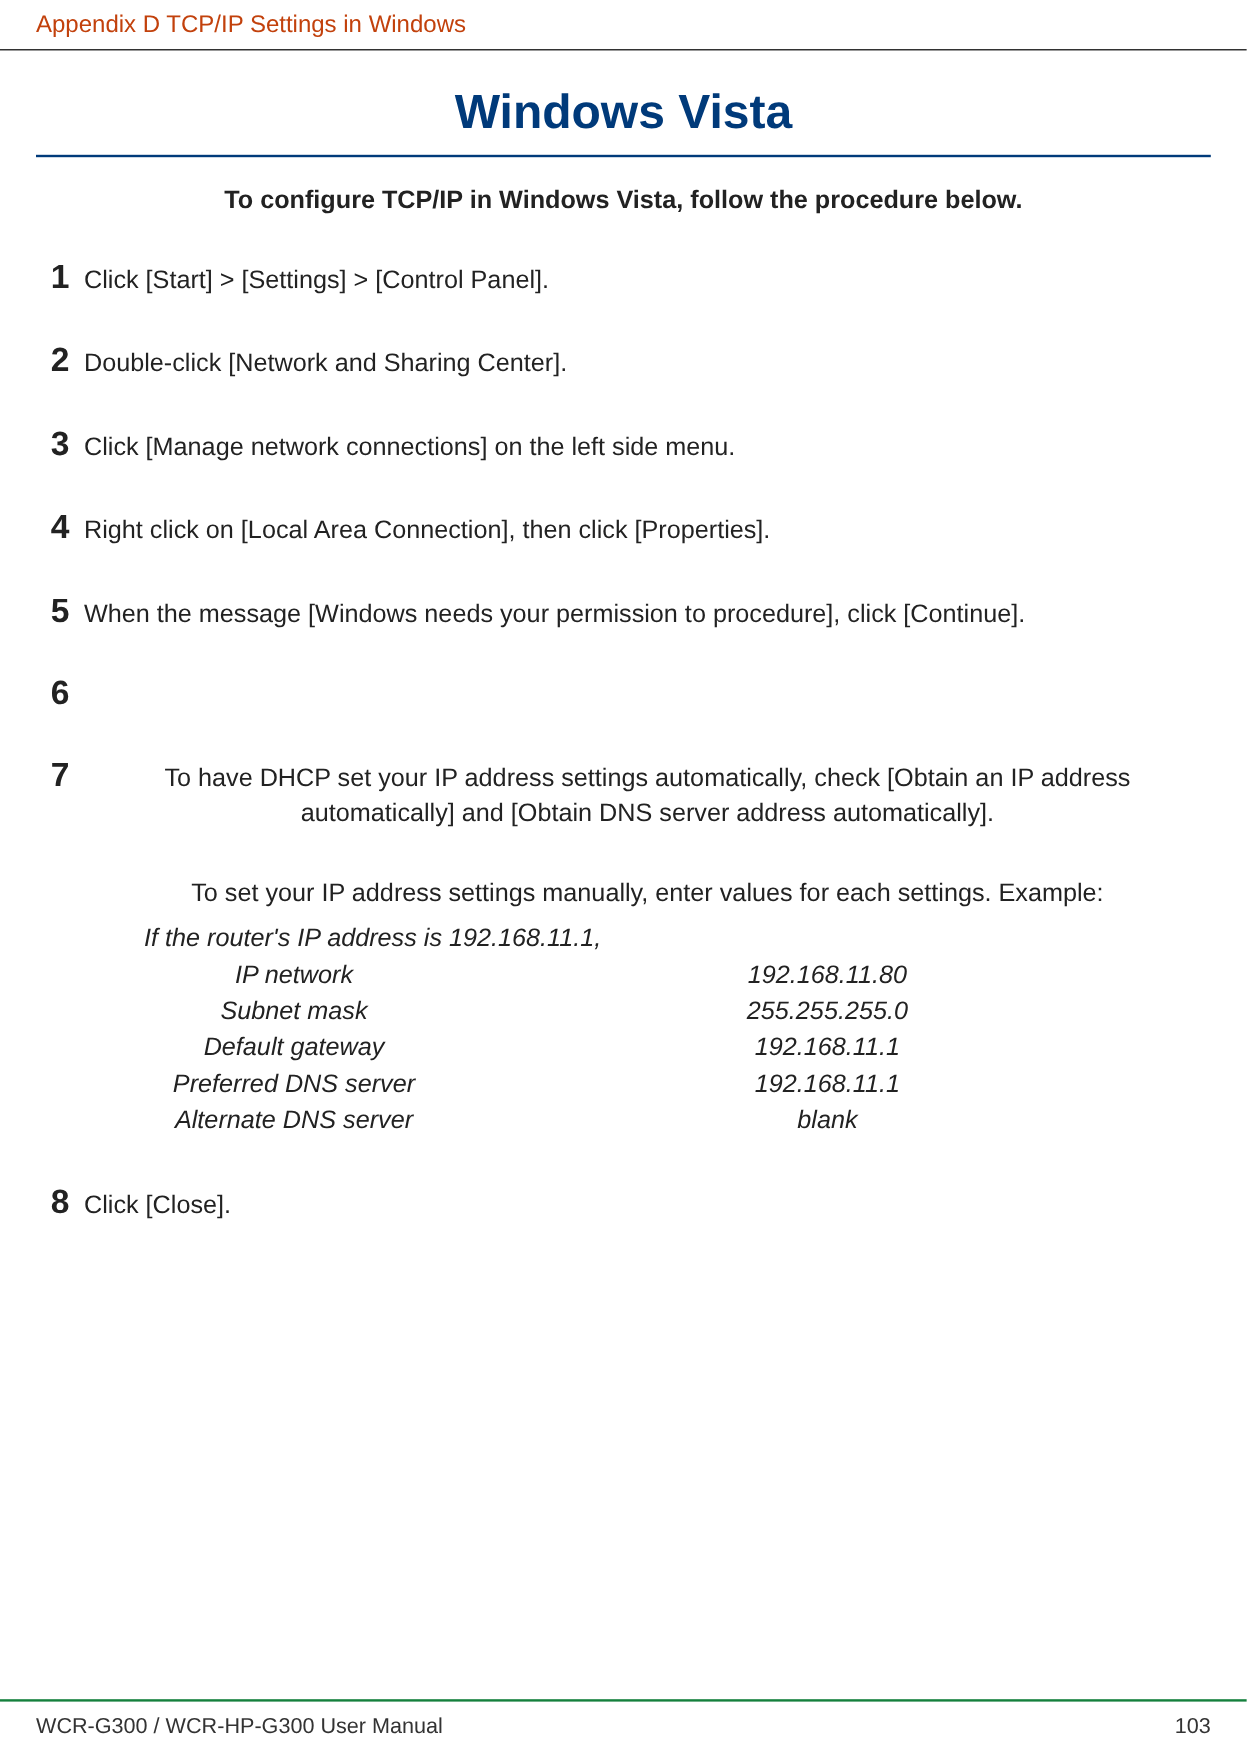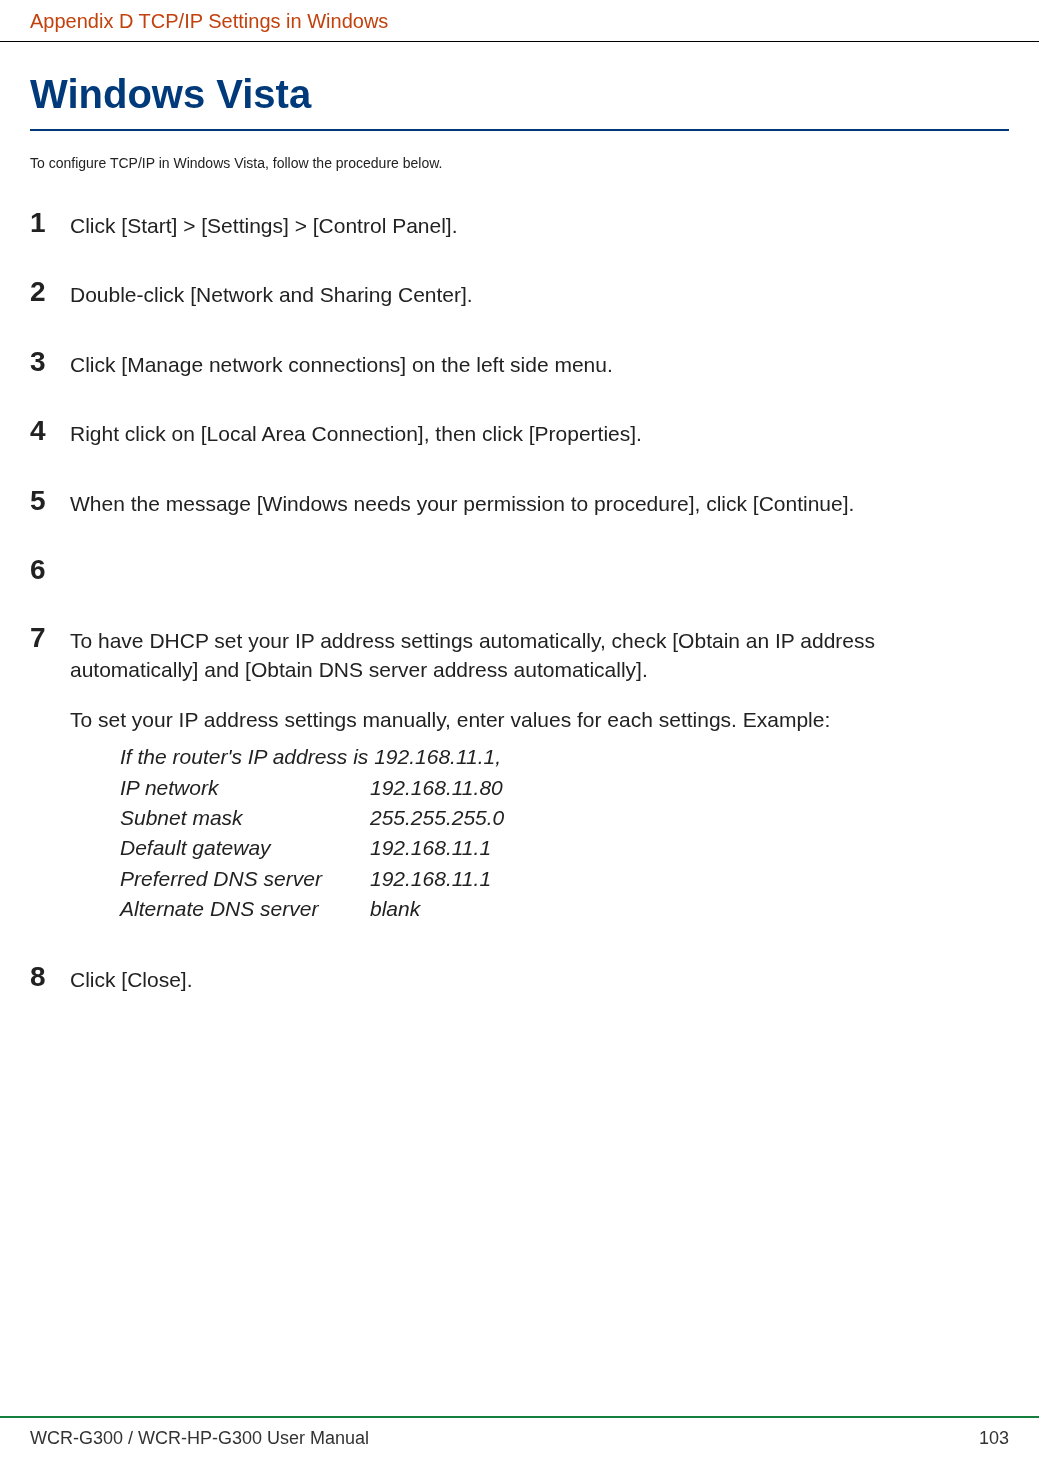--- a/index.html
+++ b/index.html
@@ -16,33 +16,35 @@
       padding: 0;
     }
     .page-header {
       padding: 10px 30px 8px 30px;
       border-bottom: 1px solid #000;
       font-size: 20px;
       color: #c2410c;
     }
     .content {
       padding: 30px 30px 0 30px;
+      text-align: center;
     }
     .section-title {
       font-size: 40px;
       font-weight: bold;
       color: #003a7a;
       padding-bottom: 12px;
       border-bottom: 2px solid #003a7a;
       margin-bottom: 24px;
     }
     .intro-text {
-      font-size: 14px;
+      font-size: 21px;
       color: #222;
       margin-bottom: 36px;
+      font-weight: bold;
     }
     .step {
       display: flex;
       align-items: flex-start;
       margin-bottom: 36px;
     }
     .step-number {
       font-size: 28px;
       font-weight: bold;
       color: #222;
@@ -50,21 +52,21 @@
       flex-shrink: 0;
       padding-top: 0px;
     }
     .step-text {
       font-size: 21px;
       color: #222;
       line-height: 1.4;
       padding-top: 4px;
     }
     .step-para {
-      margin-top: 20px;
+      margin-top: 37px;
     }
     .ip-example {
       margin-top: 8px;
       padding-left: 50px;
     }
     .ip-row {
       display: flex;
       font-size: 21px;
       color: #222;
       line-height: 1.45;

